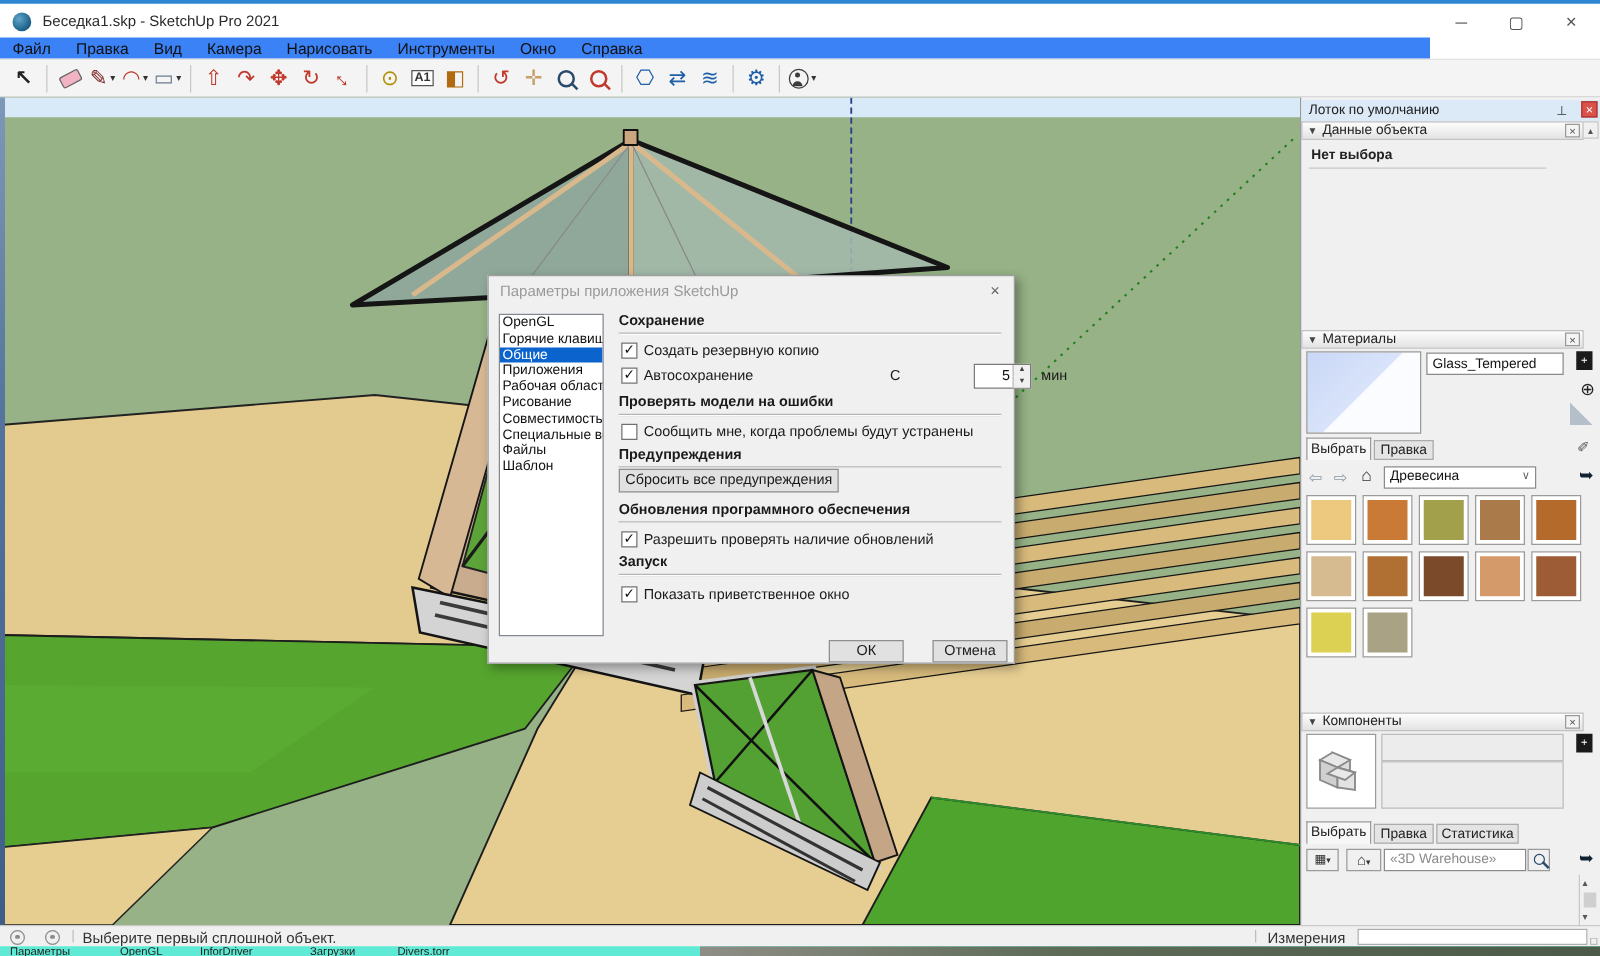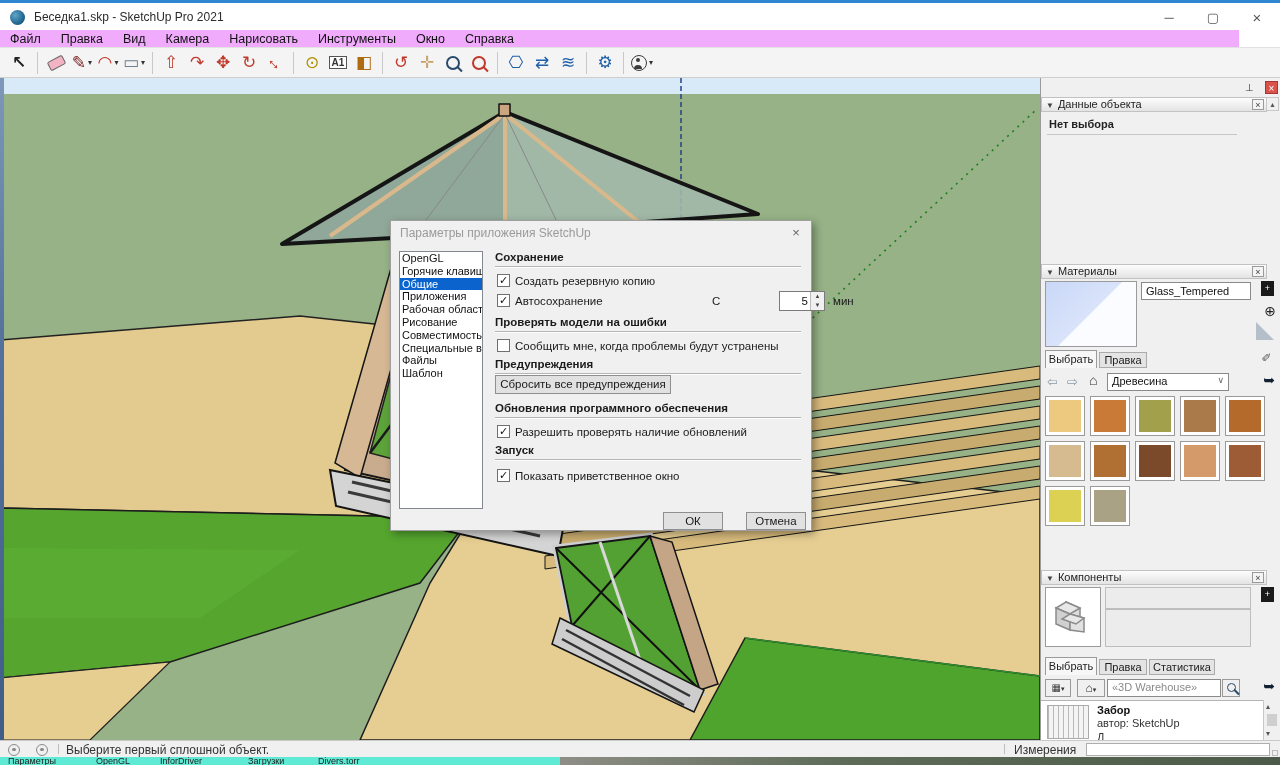--- a/index.html
+++ b/index.html
@@ -8,21 +8,21 @@
   #win{position:relative;width:1280px;height:765px;background:#fff;}
 
   
   #titlebar{position:absolute;left:0;top:0;width:1280px;height:30px;background:#fff;border-top:3px solid #2f87d2;box-sizing:border-box;}
   #appicon{position:absolute;left:10px;top:7px;width:15px;height:15px;border-radius:50%;
     background:radial-gradient(circle at 35% 35%,#5ea6c9,#1b5e86 70%);}
   #apptitle{position:absolute;left:34px;top:7px;font-size:12px;color:#2b2b2b;}
   .winbtn{position:absolute;top:3px;width:34px;height:24px;text-align:center;line-height:24px;font-size:13px;color:#555;}
 
   
-  #menubar{position:absolute;left:0;top:30px;width:1239px;height:17px;background:#f0abfc;display:flex;align-items:center;}
+  #menubar{position:absolute;left:0;top:30px;width:1144px;height:17px;background:#3b82f6;display:flex;align-items:center;}
   .menuitem{padding:0 10px;font-size:12.5px;color:#111;}
 
   
   #toolbar{position:absolute;left:0;top:47px;width:1280px;height:31px;background:#f4f4f4;border-top:1px solid #e2e2e2;border-bottom:1px solid #cfcfcf;box-sizing:border-box;display:flex;align-items:center;padding-left:6px;}
   .tool{min-width:24px;height:26px;display:flex;align-items:center;justify-content:center;font-size:17px;color:#333;margin:0 1px;}
   .tool .caret{font-size:8px;color:#333;margin-left:2px;}
   .tsep{width:1px;height:22px;background:#c8c8c8;margin:0 5px;}
   .red{color:#c0392b;}.blue{color:#1e5fa8;}.dark{color:#222;}
   .eraser{display:inline-block;width:15px;height:8px;background:#f2b4c4;border:1px solid #666;border-radius:2px;transform:rotate(-28deg);}
   .mag{display:inline-block;width:10px;height:10px;border:2px solid #2a4a6b;border-radius:50%;position:relative;}
@@ -299,20 +299,21 @@
     <div class="cbrow" style="top:248px;">
       <span class="cb">✓</span>
       <span>Показать приветственное окно</span>
     </div>
 
     <div class="dlgbtn" style="left:272px;">ОК</div>
     <div class="dlgbtn" style="left:355px;">Отмена</div>
   </div>
 
   <div id="tray">
+    <div id="tray-title">Лоток по умолчанию</div>
     <div id="tray-pin">⊤</div>
     <div id="tray-close">×</div>
 
     <div class="sechdr" style="top:19px;">
       <span class="tri">▼</span><span>Данные объекта</span>
       <span class="secx">×</span>
     </div>
     <div class="scrollarrow" style="right:1px;top:19px;">▴</div>
     <div class="abs" style="left:8px;top:40px;font-size:11px;font-weight:bold;color:#222;">Нет выбора</div>
     <div class="abs" style="left:6px;top:56px;width:190px;height:1px;background:#c6c6c6;"></div>
@@ -401,28 +402,20 @@
     <div class="tab passive" style="left:108px;top:581px;width:66px;">Статистика</div>
 
     <div class="smallbtn" style="left:4px;top:601px;width:26px;height:18px;line-height:16px;"><span>▦</span><span style="font-size:7px;">▾</span></div>
     <div class="smallbtn" style="left:36px;top:601px;width:28px;height:18px;line-height:16px;font-size:12px;"><span>⌂</span><span style="font-size:7px;">▾</span></div>
     <div class="trayinput abs" style="left:66px;top:601px;width:114px;height:18px;color:#8a8a8a;">
       <span>«3D Warehouse»</span>
     </div>
     <div class="smallbtn" style="left:181px;top:601px;width:18px;height:18px;"><span class="mag" style="width:7px;height:7px;border-width:1.5px;margin-top:3px;"></span></div>
     <div class="abs" style="right:5px;top:600px;font-size:14px;color:#123;">➥</div>
 
-    <div class="abs" style="left:0;top:622px;width:222px;height:40px;background:#fff;border-top:1px solid #b5b5b5;">
-      <div class="abs" style="left:6px;top:4px;width:40px;height:32px;border:1px solid #ababab;background:#fff;">
-        <div id="fencethumb" style="width:100%;height:100%;"></div>
-      </div>
-      <div class="abs" style="left:56px;top:3px;font-size:11px;font-weight:bold;color:#111;">Забор</div>
-      <div class="abs" style="left:56px;top:16px;font-size:11px;color:#333;">автор: SketchUp</div>
-      <div class="abs" style="left:56px;top:30px;font-size:11px;color:#333;height:10px;overflow:hidden;">Д</div>
-    </div>
     <div class="abs" style="left:222px;top:622px;width:17px;height:40px;background:#f0f0f0;border-left:1px solid #c8c8c8;">
       <div class="abs" style="left:2px;top:2px;font-size:8px;color:#555;">▴</div>
       <div class="abs" style="left:3px;top:14px;width:10px;height:12px;background:#cfcfcf;"></div>
       <div class="abs" style="left:2px;top:29px;font-size:8px;color:#555;">▾</div>
     </div>
   </div>
 
   <div id="statusbar">
     <div class="statcirc" style="left:8px;"></div>
     <div class="statcirc" style="left:36px;"></div>

